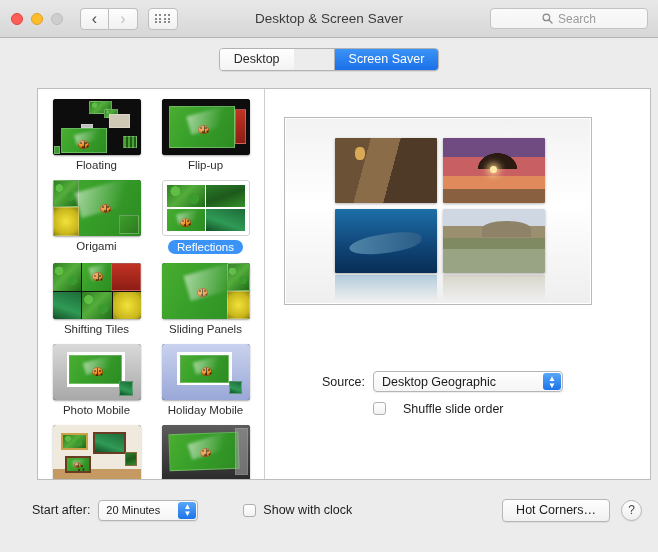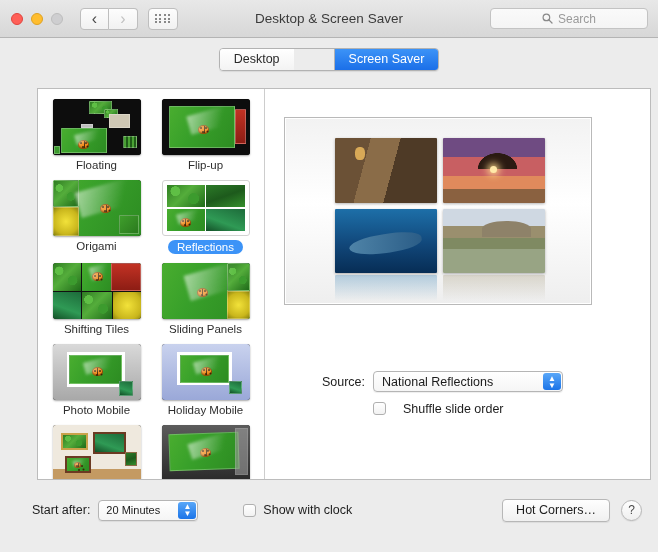--- a/index.html
+++ b/index.html
@@ -505,21 +505,21 @@
       </div>
       <div class="pvrefl">
         <div class="rf rf1"></div>
         <div class="rf rf2"></div>
       </div>
     </div>
 
     <div class="srcrow">
       <div class="srclabel">Source:</div>
       <div class="popup">
-        <span class="val">National Reflections</span>
+        <span class="val">Desktop Geographic</span>
         <span class="stepper">
           <span>▲</span>
             <span>▼</span>
         </span>
       </div>
     </div>
 
     <div class="chkrow">
       <div class="checkbox"></div>
       <span class="chklabel">Shuffle slide order</span>

